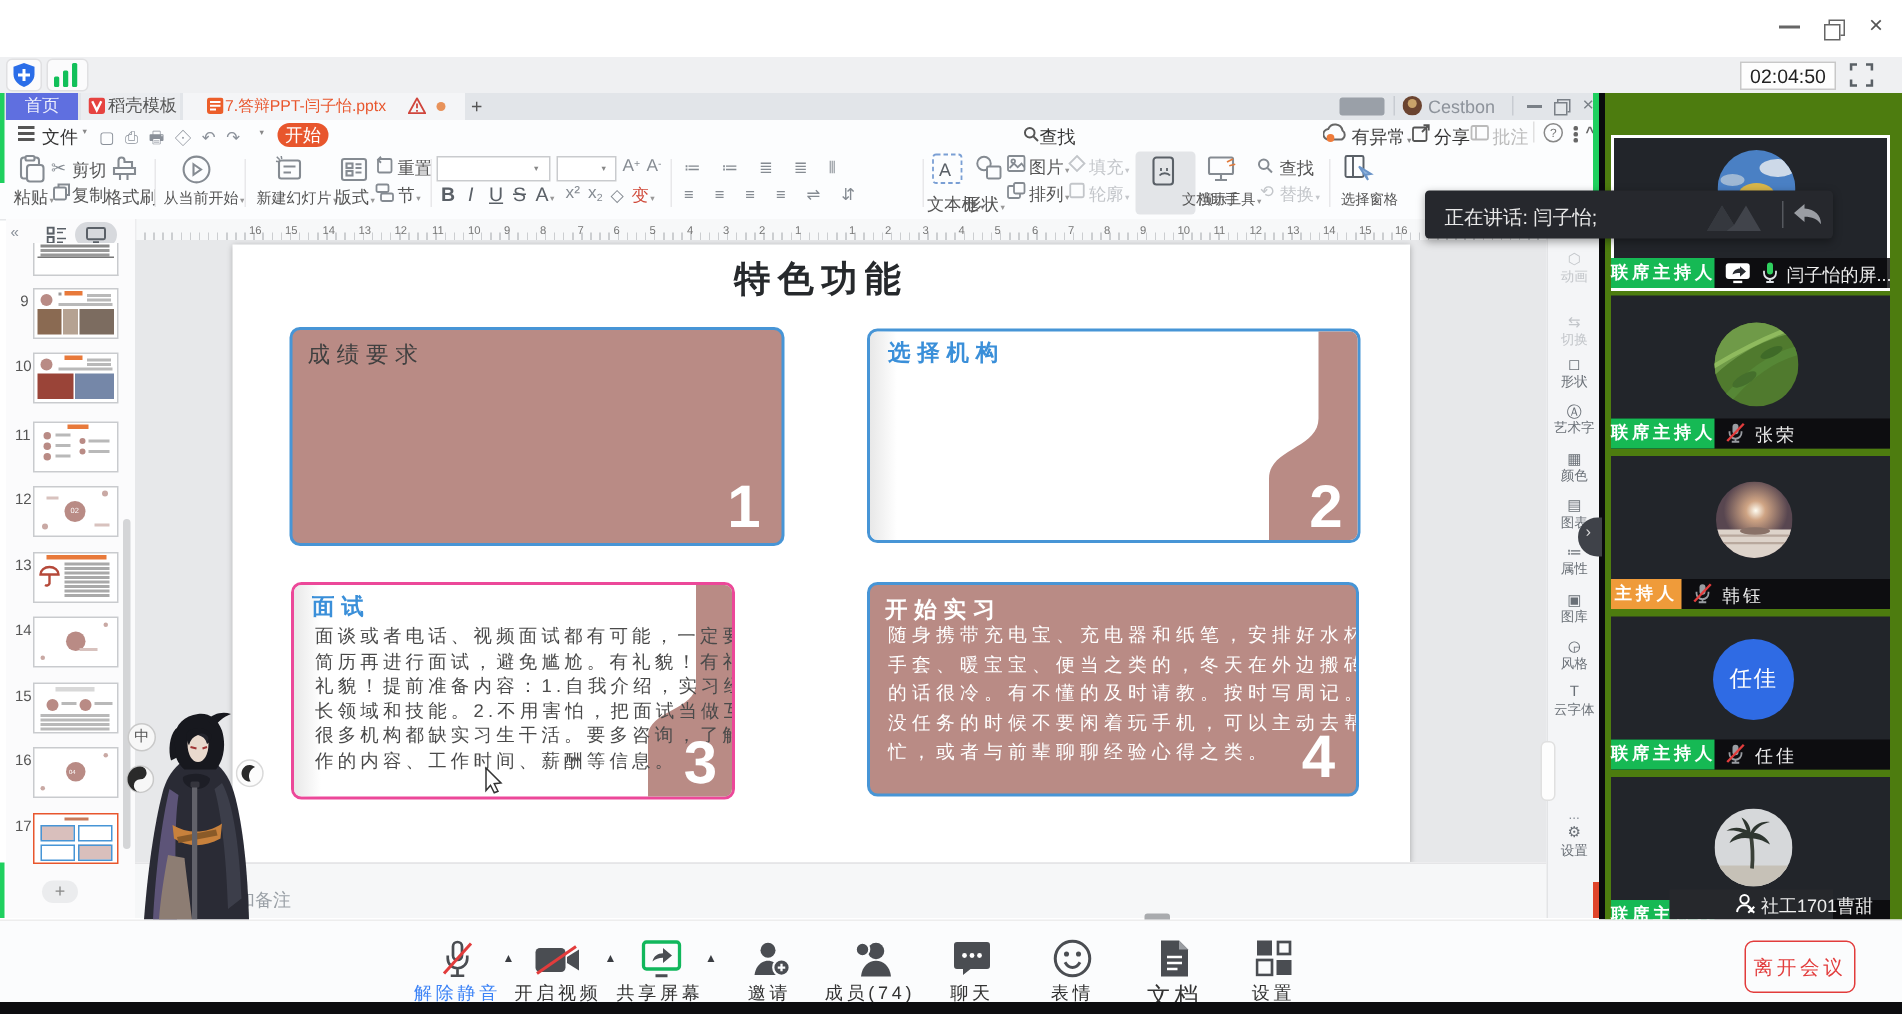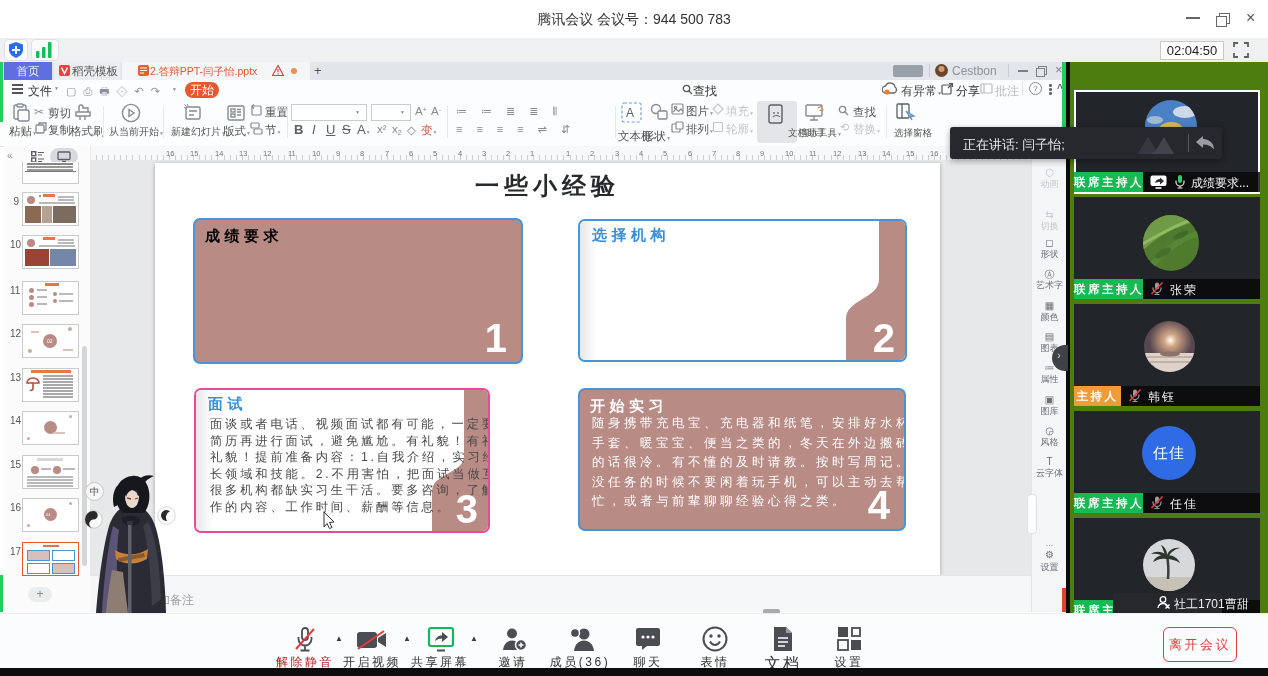--- a/index.html
+++ b/index.html
@@ -3,21 +3,20 @@
 <style>
 html,body{margin:0;padding:0}
 body{width:1268px;height:676px;overflow:hidden;font-family:"Liberation Sans",sans-serif;background:#fff;position:relative}
 .a{position:absolute;white-space:nowrap}
 .tc{text-align:center}
 #bottombar .tc{letter-spacing:2.5px}
 </style></head>
 <body>
 
 <div class="a" style="left:0;top:0;width:1268px;height:38px;background:#fff">
-  <div class="a tc" style="left:0;top:11px;width:1268px;font-size:14px;color:#333">腾讯会议 会议号：944 500 783</div>
   <div class="a" style="left:1186px;top:17px;width:14px;height:2px;background:#666"></div>
   <div class="a" style="left:1219px;top:13px;width:9px;height:9px;border:1.5px solid #666;background:#fff"></div>
   <div class="a" style="left:1216px;top:16px;width:9px;height:9px;border:1.5px solid #666;background:#fff"></div>
   <div class="a" style="left:1246px;top:9px;font-size:16px;color:#555">×</div>
 </div>
 
 <div class="a" style="left:0;top:38px;width:1268px;height:24px;background:#eff0f2;border-bottom:1px solid #e2e2e2">
   <div class="a" style="left:4px;top:1px;width:22px;height:20px;background:#fbfbfc;border:1px solid #e0e0e2;border-radius:4px"></div>
     <svg class="a" style="left:7px;top:3px" width="18" height="18" viewBox="0 0 18 18">
       <path d="M9 1l7 2.5v5c0 4-3 7-7 8.5-4-1.5-7-4.5-7-8.5v-5z" fill="#2a6de8"></path>
@@ -44,21 +43,21 @@
         <rect width="11" height="11" rx="2" fill="#e64340"></rect>
         <path d="M2.5 2.5l3 6 3-6" stroke="#fff" stroke-width="1.6" fill="none"></path>
       </svg>
     <div class="a" style="left:18px;top:2px;line-height:14px;color:#555">稻壳模板</div>
   </div>
   <div class="a" style="left:122px;top:0;width:188px;height:18px;background:#f4f5f7">
     <svg class="a" style="left:16px;top:3px" width="11" height="11" viewBox="0 0 11 11">
         <rect width="11" height="11" rx="2" fill="#ec5e2a"></rect>
         <path d="M2 3h7M2 5.5h7M2 8h4" stroke="#fff" stroke-width="1.2"></path>
       </svg>
-    <div class="a" style="left:28px;top:3px;line-height:12px;font-size:10.5px;color:#e8562d">2.答辩PPT-闫子怡.pptx</div>
+    <div class="a" style="left:28px;top:3px;line-height:12px;font-size:10.5px;color:#e8562d">7.答辩PPT-闫子怡.pptx</div>
     <svg class="a" style="left:150px;top:3px" width="12" height="11" viewBox="0 0 12 11">
         <path d="M6 0.5L11.5 10.5H0.5z" fill="none" stroke="#d0453c" stroke-width="1.2"></path>
         <path d="M6 4v3.2M6 8.3v1.2" stroke="#d0453c" stroke-width="1.2"></path>
       </svg>
     <div class="a" style="left:169px;top:6px;width:6px;height:6px;border-radius:3px;background:#e8925a"></div>
   </div>
   <div class="a" style="left:314px;top:1px;color:#555;font-size:13px">+</div>
 
   <div class="a" style="left:893px;top:3px;width:30px;height:12px;background:#9aa0a8;border-radius:2px"></div>
   <div class="a" style="left:929px;top:2px;width:1px;height:13px;background:#c8ccd2"></div>
@@ -386,23 +385,23 @@
         <div class="a" style="left:4px;top:7px;width:21px;height:9px;border:1px solid #4795d6"></div>
         <div class="a" style="left:29px;top:7px;width:21px;height:9px;border:1px solid #4795d6"></div>
         <div class="a" style="left:4px;top:20px;width:21px;height:9px;border:1px solid #4795d6"></div>
         <div class="a" style="left:29px;top:20px;width:21px;height:9px;border:1px solid #4795d6"></div>
       </div>
       <div class="a" style="left:78px;top:200px;width:5px;height:220px;background:#d4d5d7;border-radius:3px"></div>
     </div>
 
   <div id="canvas" class="a" style="left:90px;top:98px;width:941px;height:415px;background:#e7e8ea;overflow:hidden">
       <div class="a" style="left:65px;top:3px;width:785px;height:412px;background:#fff;box-shadow:0 1px 4px rgba(0,0,0,.3)">
-        <div class="a tc" style="left:0;top:7px;width:785px;font-size:24px;font-weight:bold;color:#26292c;letter-spacing:5px">一些小经验</div>
+        <div class="a tc" style="left:0;top:7px;width:785px;font-size:24px;font-weight:bold;color:#26292c;letter-spacing:5px">特色功能</div>
         <div class="a" style="left:38px;top:55px;width:330px;height:146px;background:#b98b85;border:2px solid #4795d6;border-radius:7px;box-sizing:border-box;overflow:hidden">
-          <div class="a" style="left:10px;top:7px;font-size:15px;font-weight:bold;color:#000000;letter-spacing:4.5px">成绩要求</div>
+          <div class="a" style="left:10px;top:7px;font-size:15px;font-weight:normal;color:#404040;letter-spacing:4.5px">成绩要求</div>
           <div class="a" style="right:14px;bottom:4px;font-size:40px;font-weight:bold;color:#fff;line-height:40px">1</div>
         </div>
         <div class="a" style="left:423px;top:56px;width:329px;height:143px;background:#fff;border:2px solid #4795d6;border-radius:7px;box-sizing:border-box;overflow:hidden">
           <div class="a" style="left:0;top:0;width:18px;height:139px;background:linear-gradient(90deg,#e8e8e8,rgba(232,232,232,0))"></div>
           <svg class="a" style="right:-1px;top:-1px" width="60" height="141" viewBox="0 0 60 141">
             <path d="M33,0 L60,0 L60,141 L0,141 L0,99 C0,79.0 33,79.0 33,59 Z" fill="#b98b85"></path>
           </svg>
           <div class="a" style="left:12px;top:5px;font-size:15px;font-weight:bold;color:#3a8fd9;letter-spacing:4.5px">选择机构</div>
           <div class="a" style="right:10px;bottom:2px;font-size:40px;font-weight:bold;color:#fff;line-height:40px">2</div>
         </div>
@@ -488,21 +487,21 @@
     <div class="a tc" style="left:4px;top:110px;width:69px;height:20px;background:#16b954;color:#fff;font-size:11.5px;font-weight:bold;line-height:20px;letter-spacing:2.5px">联席主持人</div>
     <svg class="a" style="left:80px;top:113px" width="17" height="14" viewBox="0 0 17 14">
       <rect x="0.5" y="0.5" width="16" height="10.5" rx="2" fill="#fff"></rect>
       <path d="M5 8c.5-2.5 2.5-4 5-4V2.5L14 6l-4 3.5V7c-2 0-3.5.3-5 1z" fill="#2a2d33"></path>
       <path d="M5.5 13h6" stroke="#fff" stroke-width="1.6"></path>
     </svg>
     <svg class="a" style="left:103px;top:112px" width="14" height="15" viewBox="0 0 14 15">
       <rect x="5" y="1" width="4" height="8" rx="2" fill="#2fd05f"></rect>
       <path d="M3 6.5v1.5a4 4 0 008 0V6.5M7 12v2M4.5 14h5" stroke="#dfe3e8" fill="none" stroke-width="1.2"></path>
     </svg>
-    <div class="a" style="left:121px;top:113px;color:#eee;font-size:12px">成绩要求...</div>
+    <div class="a" style="left:121px;top:113px;color:#eee;font-size:12px">闫子怡的屏...</div>
     <div class="a" style="left:4px;top:135px;width:186px;height:102px;background:#22252a;box-sizing:border-box;overflow:hidden">
       <svg class="a" style="left:69px;top:18px" width="56" height="56" viewBox="0 0 56 56">
         <defs>
           <clipPath id="c2">
             <circle cx="28" cy="28" r="28"></circle>
           </clipPath>
         </defs>
         <g clip-path="url(#c2)">
           <rect width="56" height="56" fill="#507a2e"></rect>
           <path d="M-5 40C15 20 35 10 60 5L60 -5H-5z" fill="#6f9a48"></path>
@@ -600,21 +599,21 @@
       <path d="M8 1L1 7l7 6V9.5c5 0 8.5 1.5 11 5 0-6-4-10-11-10.5z" fill="#9a9da3"></path>
     </svg>
 </div>
 
 <div id="bottombar" class="a" style="left:0;top:613px;width:1268px;height:55px;background:#fbfcfd;border-top:1px solid #ededed">
     <svg class="a" style="left:293px;top:12px" width="24" height="26" viewBox="0 0 24 26">
       <rect x="9" y="2" width="6" height="12" rx="3" fill="none" stroke="#4a4d52" stroke-width="1.8"></rect>
       <path d="M5.5 11v2a6.5 6.5 0 0013 0v-2M12 20v4M7.5 24.5h9" stroke="#4a4d52" fill="none" stroke-width="1.8"></path>
       <path d="M3 23L21 3" stroke="#e23c3c" stroke-width="2"></path>
     </svg>
-    <div class="a tc" style="left:260px;top:40px;width:90px;font-size:12px;color:#b91c1c">解除静音</div>
+    <div class="a tc" style="left:260px;top:40px;width:90px;font-size:12px;color:#3b82f6">解除静音</div>
     <div class="a" style="left:335px;top:20px;color:#3a3d42;font-size:8px">▲</div>
     <svg class="a" style="left:356px;top:16px" width="32" height="20" viewBox="0 0 32 20">
       <rect x="1" y="2" width="20" height="16" rx="3" fill="#4a4d52"></rect>
       <path d="M22 8l8-5v14l-8-5z" fill="#4a4d52"></path>
       <path d="M2 19L28 1" stroke="#e23c3c" stroke-width="2"></path>
     </svg>
     <div class="a tc" style="left:327px;top:40px;width:90px;font-size:12px;color:#333">开启视频</div>
     <div class="a" style="left:403px;top:20px;color:#3a3d42;font-size:8px">▲</div>
     <svg class="a" style="left:427px;top:12px" width="28" height="26" viewBox="0 0 28 26">
       <rect x="2" y="2" width="24" height="18" rx="2" fill="none" stroke="#11b75c" stroke-width="2.2"></rect>
@@ -629,21 +628,21 @@
       <circle cx="20" cy="19" r="5.5" fill="#4a4d52" stroke="#fbfcfd" stroke-width="1.5"></circle>
       <path d="M20 16.5v5M17.5 19h5" stroke="#fbfcfd" stroke-width="1.5"></path>
     </svg>
     <div class="a tc" style="left:468px;top:40px;width:90px;font-size:12px;color:#333">邀请</div>
     <svg class="a" style="left:567px;top:12px" width="28" height="26" viewBox="0 0 28 26">
       <circle cx="17" cy="8" r="5.5" fill="#4a4d52"></circle>
       <path d="M7 25c.8-7 5-10.5 10-10.5S26.2 18 27 25z" fill="#4a4d52"></path>
       <circle cx="8" cy="7" r="4.5" fill="#4a4d52" stroke="#fbfcfd" stroke-width="1.4"></circle>
       <path d="M1 23c.7-5.5 3.6-8.5 7.5-8.5" fill="none" stroke="#fbfcfd" stroke-width="1.4"></path>
     </svg>
-    <div class="a tc" style="left:535px;top:40px;width:90px;font-size:12px;color:#333">成员(36)</div>
+    <div class="a tc" style="left:535px;top:40px;width:90px;font-size:12px;color:#333">成员(74)</div>
     <svg class="a" style="left:635px;top:13px" width="26" height="24" viewBox="0 0 26 24">
       <path d="M3 1h20a2 2 0 012 2v14a2 2 0 01-2 2H12l-5 4v-4H3a2 2 0 01-2-2V3a2 2 0 012-2z" fill="#4a4d52"></path>
       <circle cx="8" cy="10" r="1.6" fill="#fff"></circle>
       <circle cx="13" cy="10" r="1.6" fill="#fff"></circle>
       <circle cx="18" cy="10" r="1.6" fill="#fff"></circle>
     </svg>
     <div class="a tc" style="left:603px;top:40px;width:90px;font-size:12px;color:#333">聊天</div>
     <svg class="a" style="left:702px;top:12px" width="26" height="26" viewBox="0 0 26 26">
       <circle cx="13" cy="13" r="11.5" fill="none" stroke="#4a4d52" stroke-width="2"></circle>
       <circle cx="9" cy="10" r="1.7" fill="#4a4d52"></circle>

